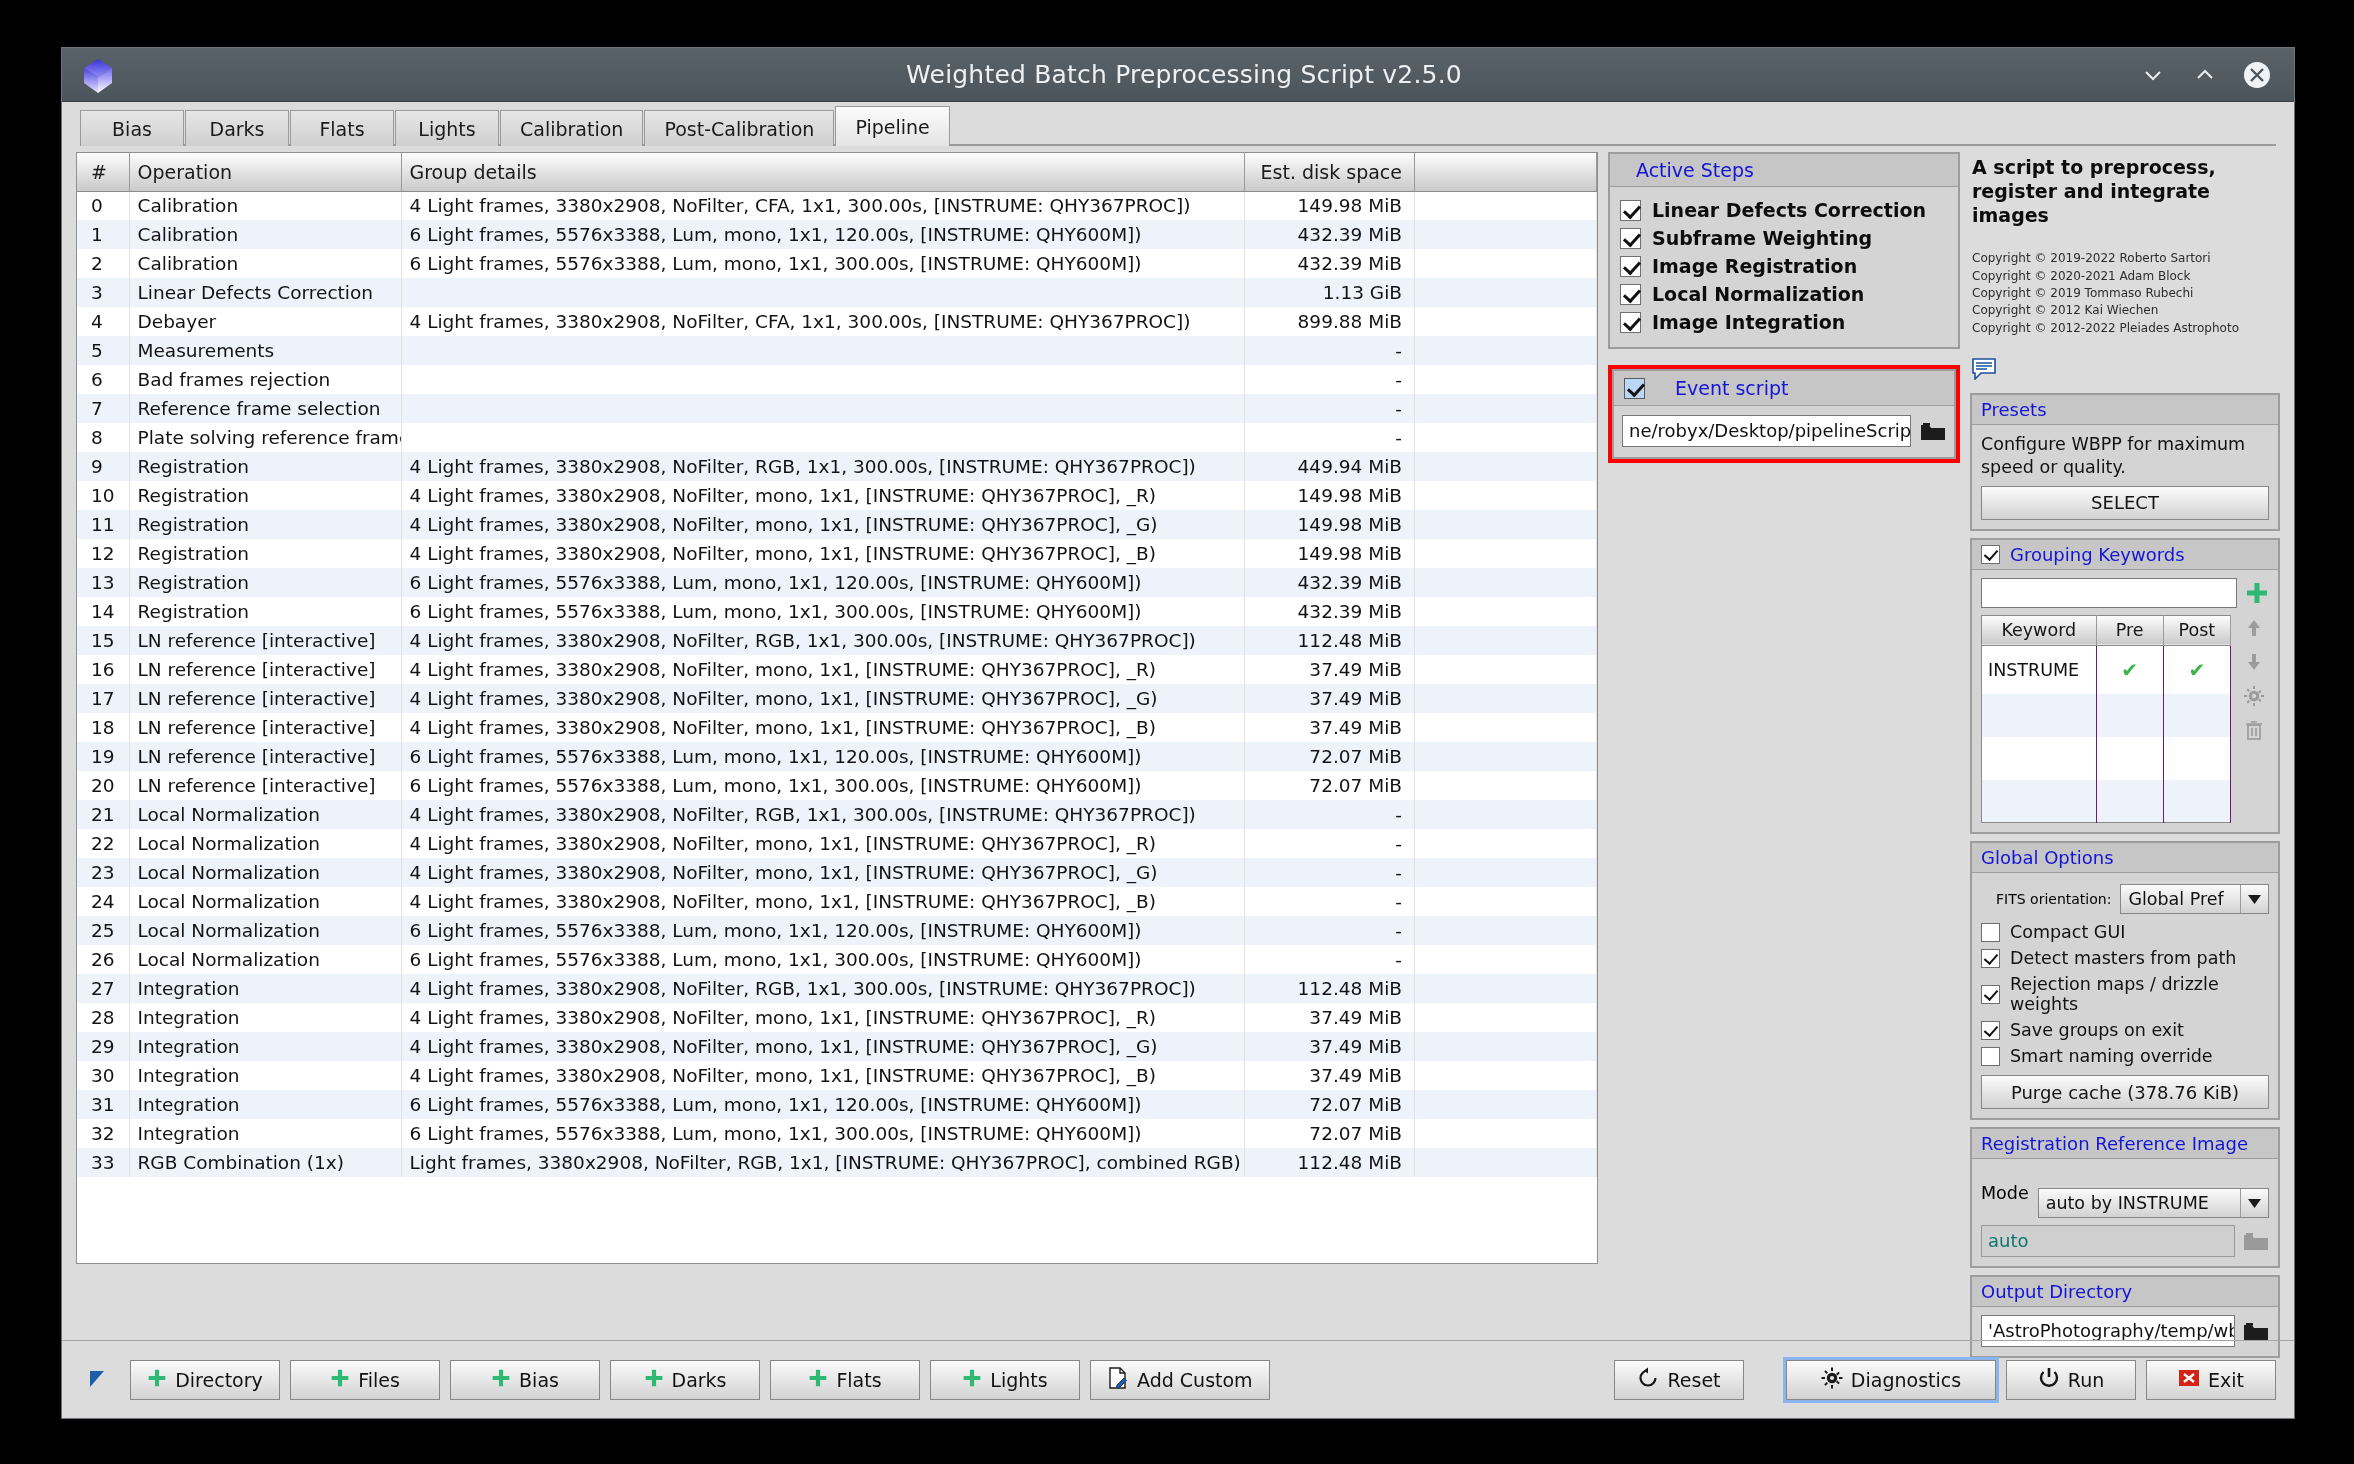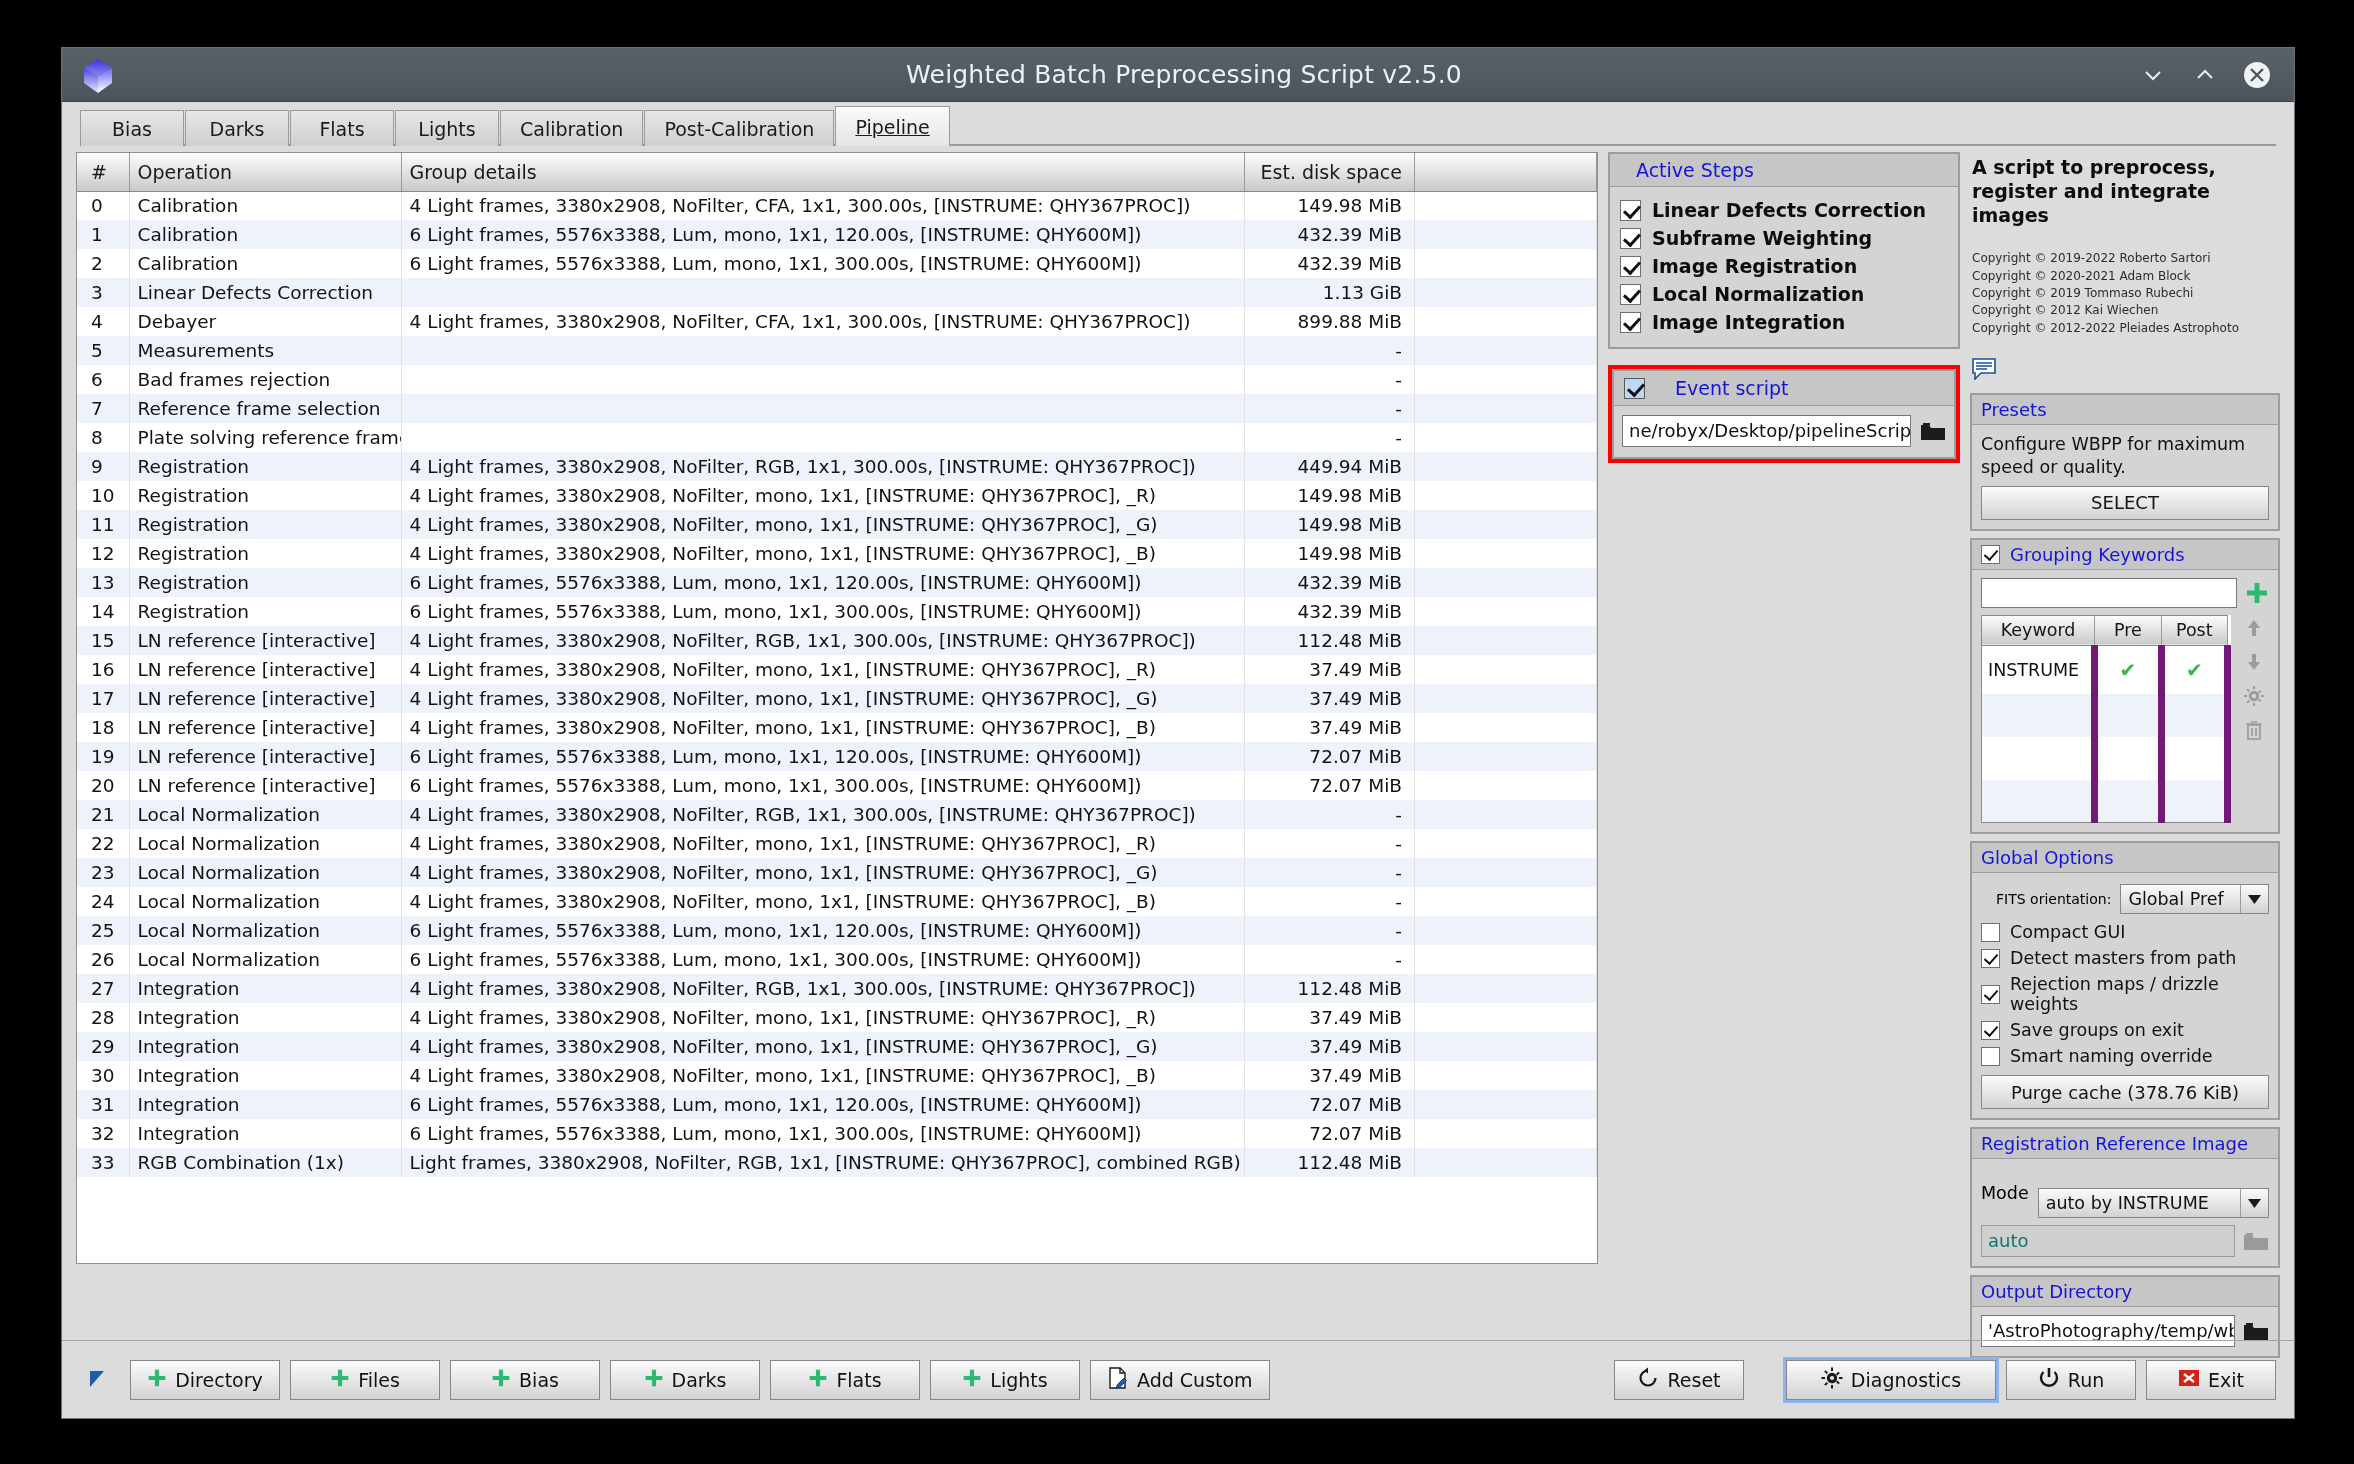--- a/index.html
+++ b/index.html
@@ -56,21 +56,20 @@
     background: linear-gradient(180deg,#e6e6e6 0%,#cfcfcf 100%);
     border: 1px solid #9a9a9a; border-bottom: none;
     font-size: 19px; color: #1a1a1a;
     cursor: pointer;
     position: relative; z-index: 1;
   }
   .tab.active {
     background: linear-gradient(180deg,#fbfbfb 0%,#e4e4e4 100%);
     height: 40px;
     z-index: 3;
-    text-decoration: underline;
   }
   
   .body {
     flex: 1; display: flex; min-height: 0;
     padding: 6px 14px 0 14px;
     gap: 10px;
   }
   
   .table-wrap {
     flex: 1; min-width: 0;
@@ -182,21 +181,21 @@
   .kw-inputrow { display: flex; align-items: center; gap: 8px; }
   .kw-input { flex: 1; height: 30px; background: #fff; border: 1px solid #787878; }
   .plus-green { width: 24px; height: 24px; flex: none; cursor: pointer; }
   .kw-tablerow { display: flex; gap: 8px; margin-top: 7px; }
   table.kw { border-collapse: collapse; flex: 1; table-layout: fixed; border: 1px solid #8a8a8a; background:#fff;}
   table.kw th {
     background: linear-gradient(180deg,#fdfdfd 0%,#c9c9c9 100%);
     border-right: 1px solid #9a9a9a; border-bottom: 1px solid #8b8b8b;
     font-weight: normal; font-size: 17.5px; color: #161616; height: 30px;
   }
-  table.kw td { height: 43px; font-size: 17.5px; color: #111; border-right: 7px solid #701a75; padding: 12px 6px; text-align: center; }
+  table.kw td { height: 43px; font-size: 17.5px; color: #111; border-right: 1px solid #701a75; padding: 12px 6px; text-align: center; }
   table.kw td.kwname { text-align: left; }
   table.kw tr.alt td { background: #eef3fb; }
   .kw-tools { width: 30px; display: flex; flex-direction: column; align-items: center; gap: 8px; padding-top: 2px; }
   .kw-tools span { cursor: pointer; }
   .opt-row { display: flex; align-items: center; gap: 10px; padding: 3px 0; font-size: 17.5px; color: #121212; }
   .cbox-s { width: 19px; height: 19px; flex:none; background:#fff; border:1px solid #6f6f6f; position: relative; }
   .cbox-s.checked::after {
     content: ""; position: absolute; left: 5px; top: 1px; width: 6px; height: 11px;
     border: solid #111; border-width: 0 2.5px 2.5px 0; transform: rotate(42deg);
   }

